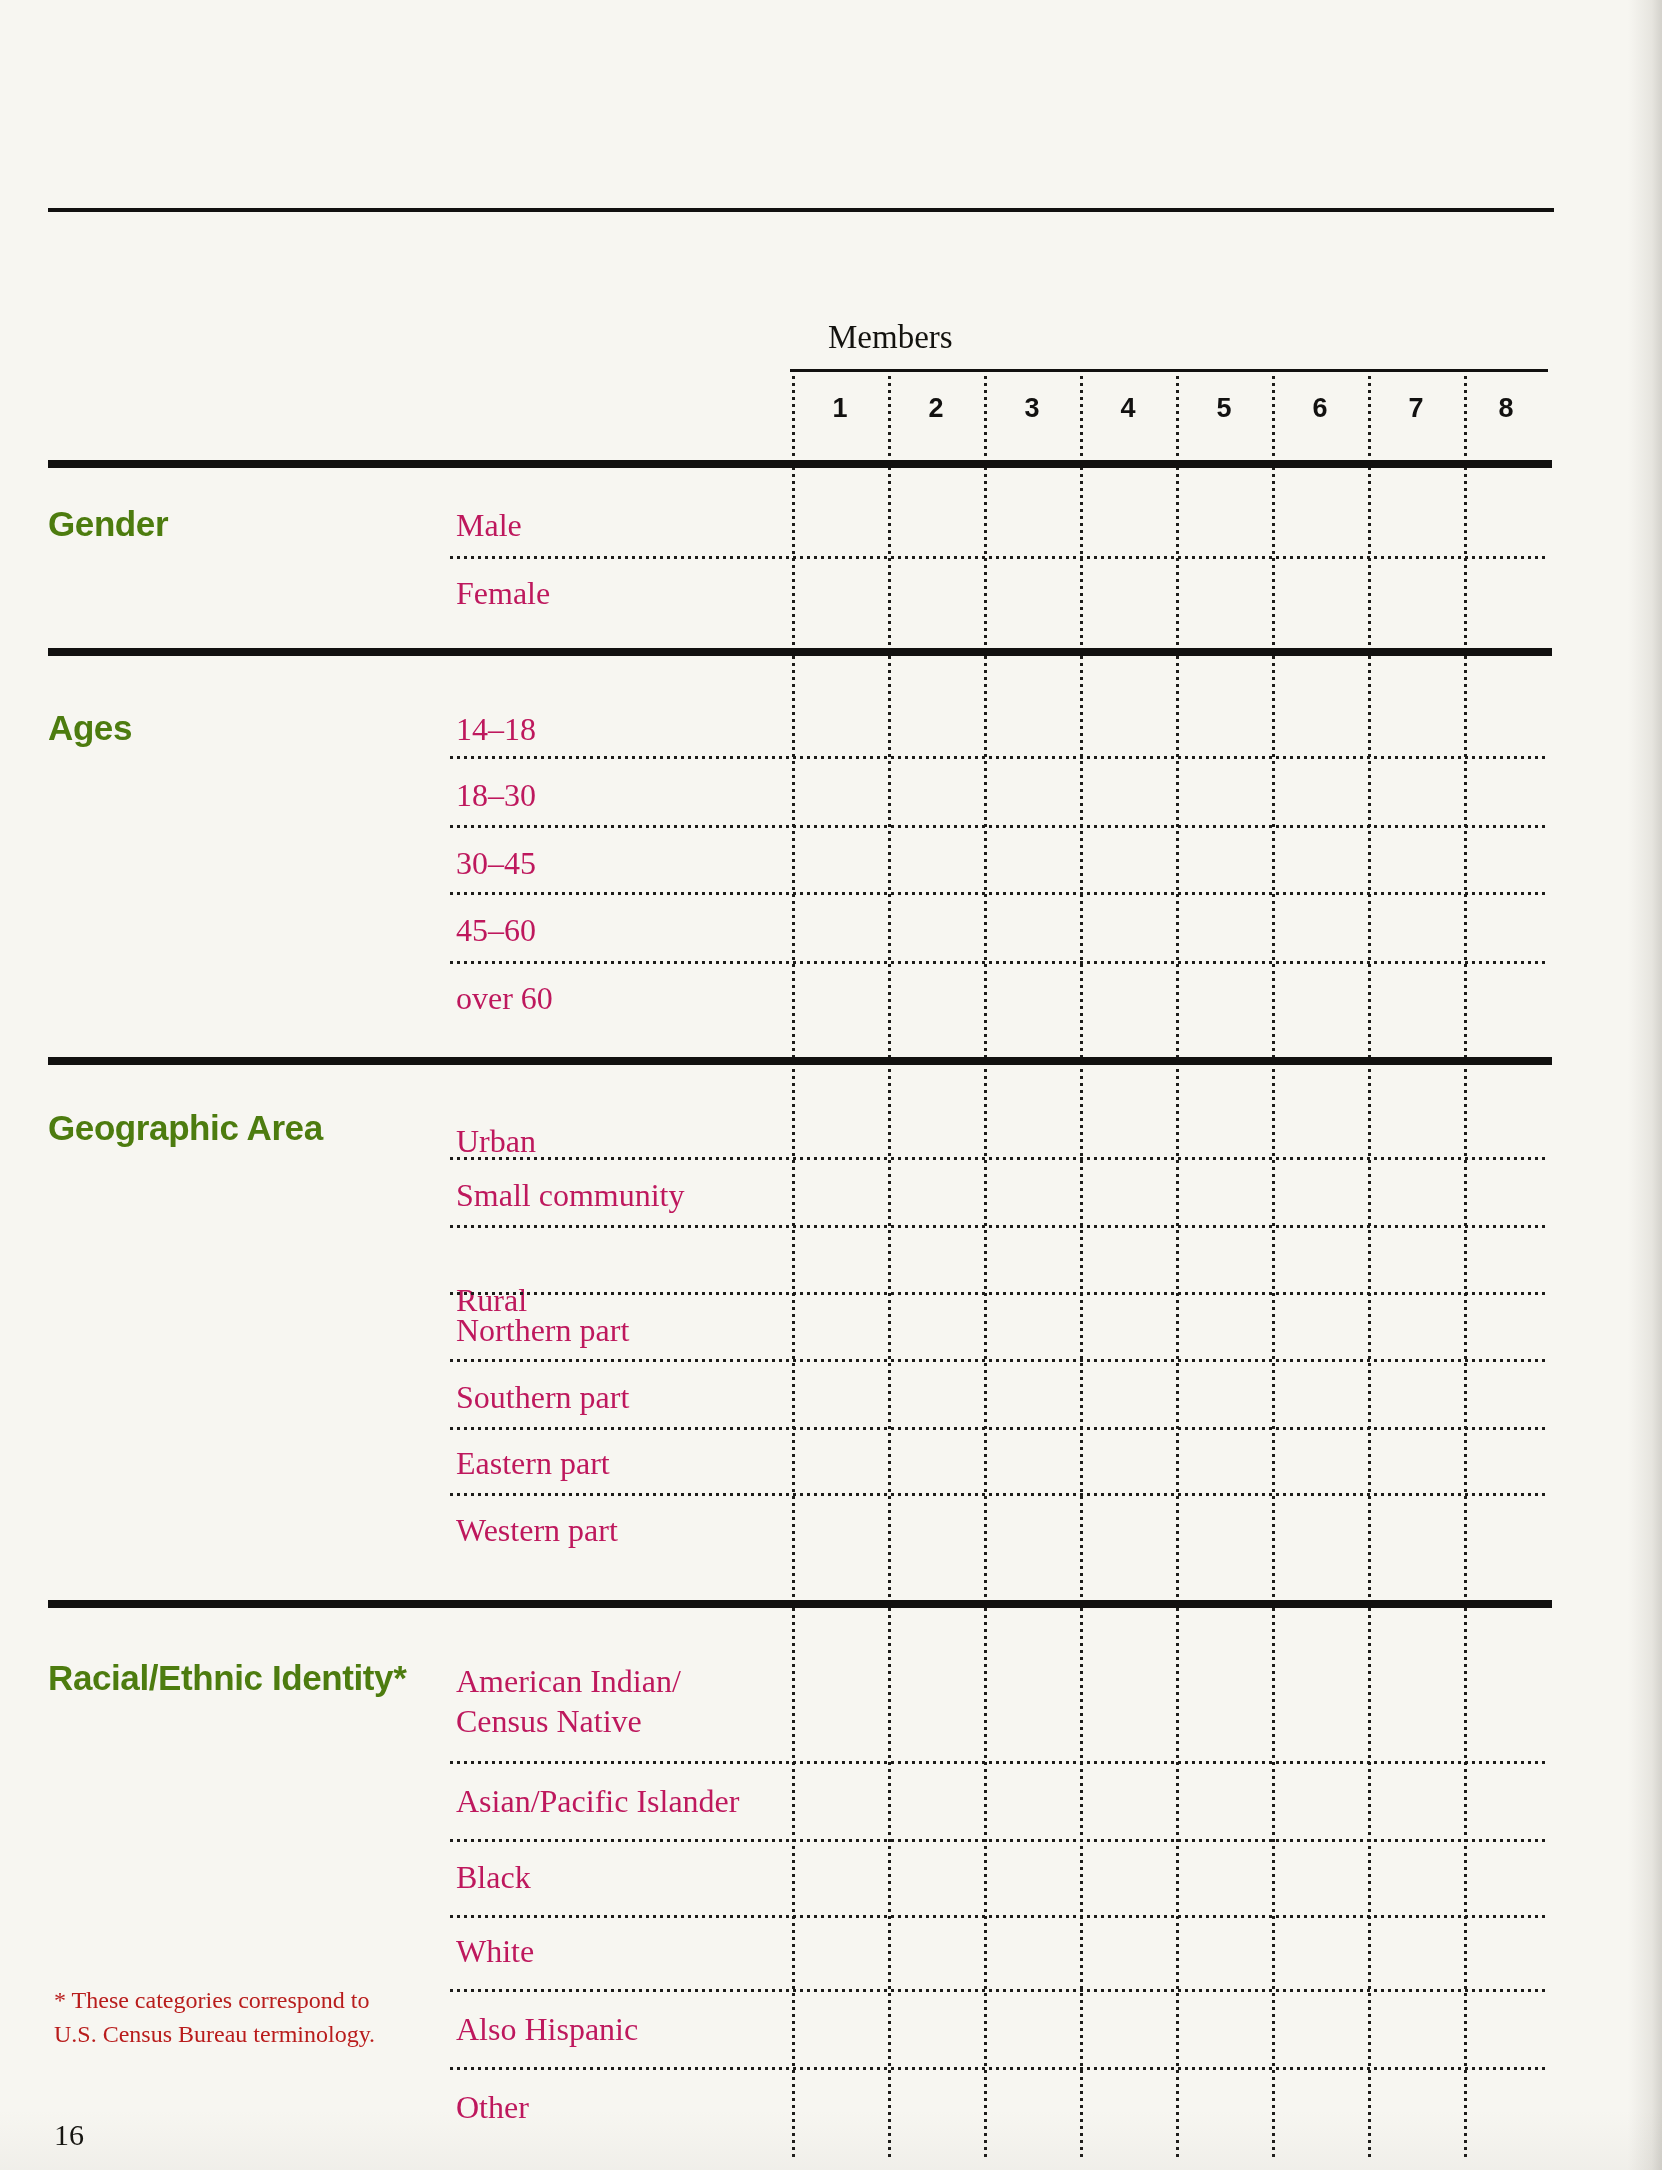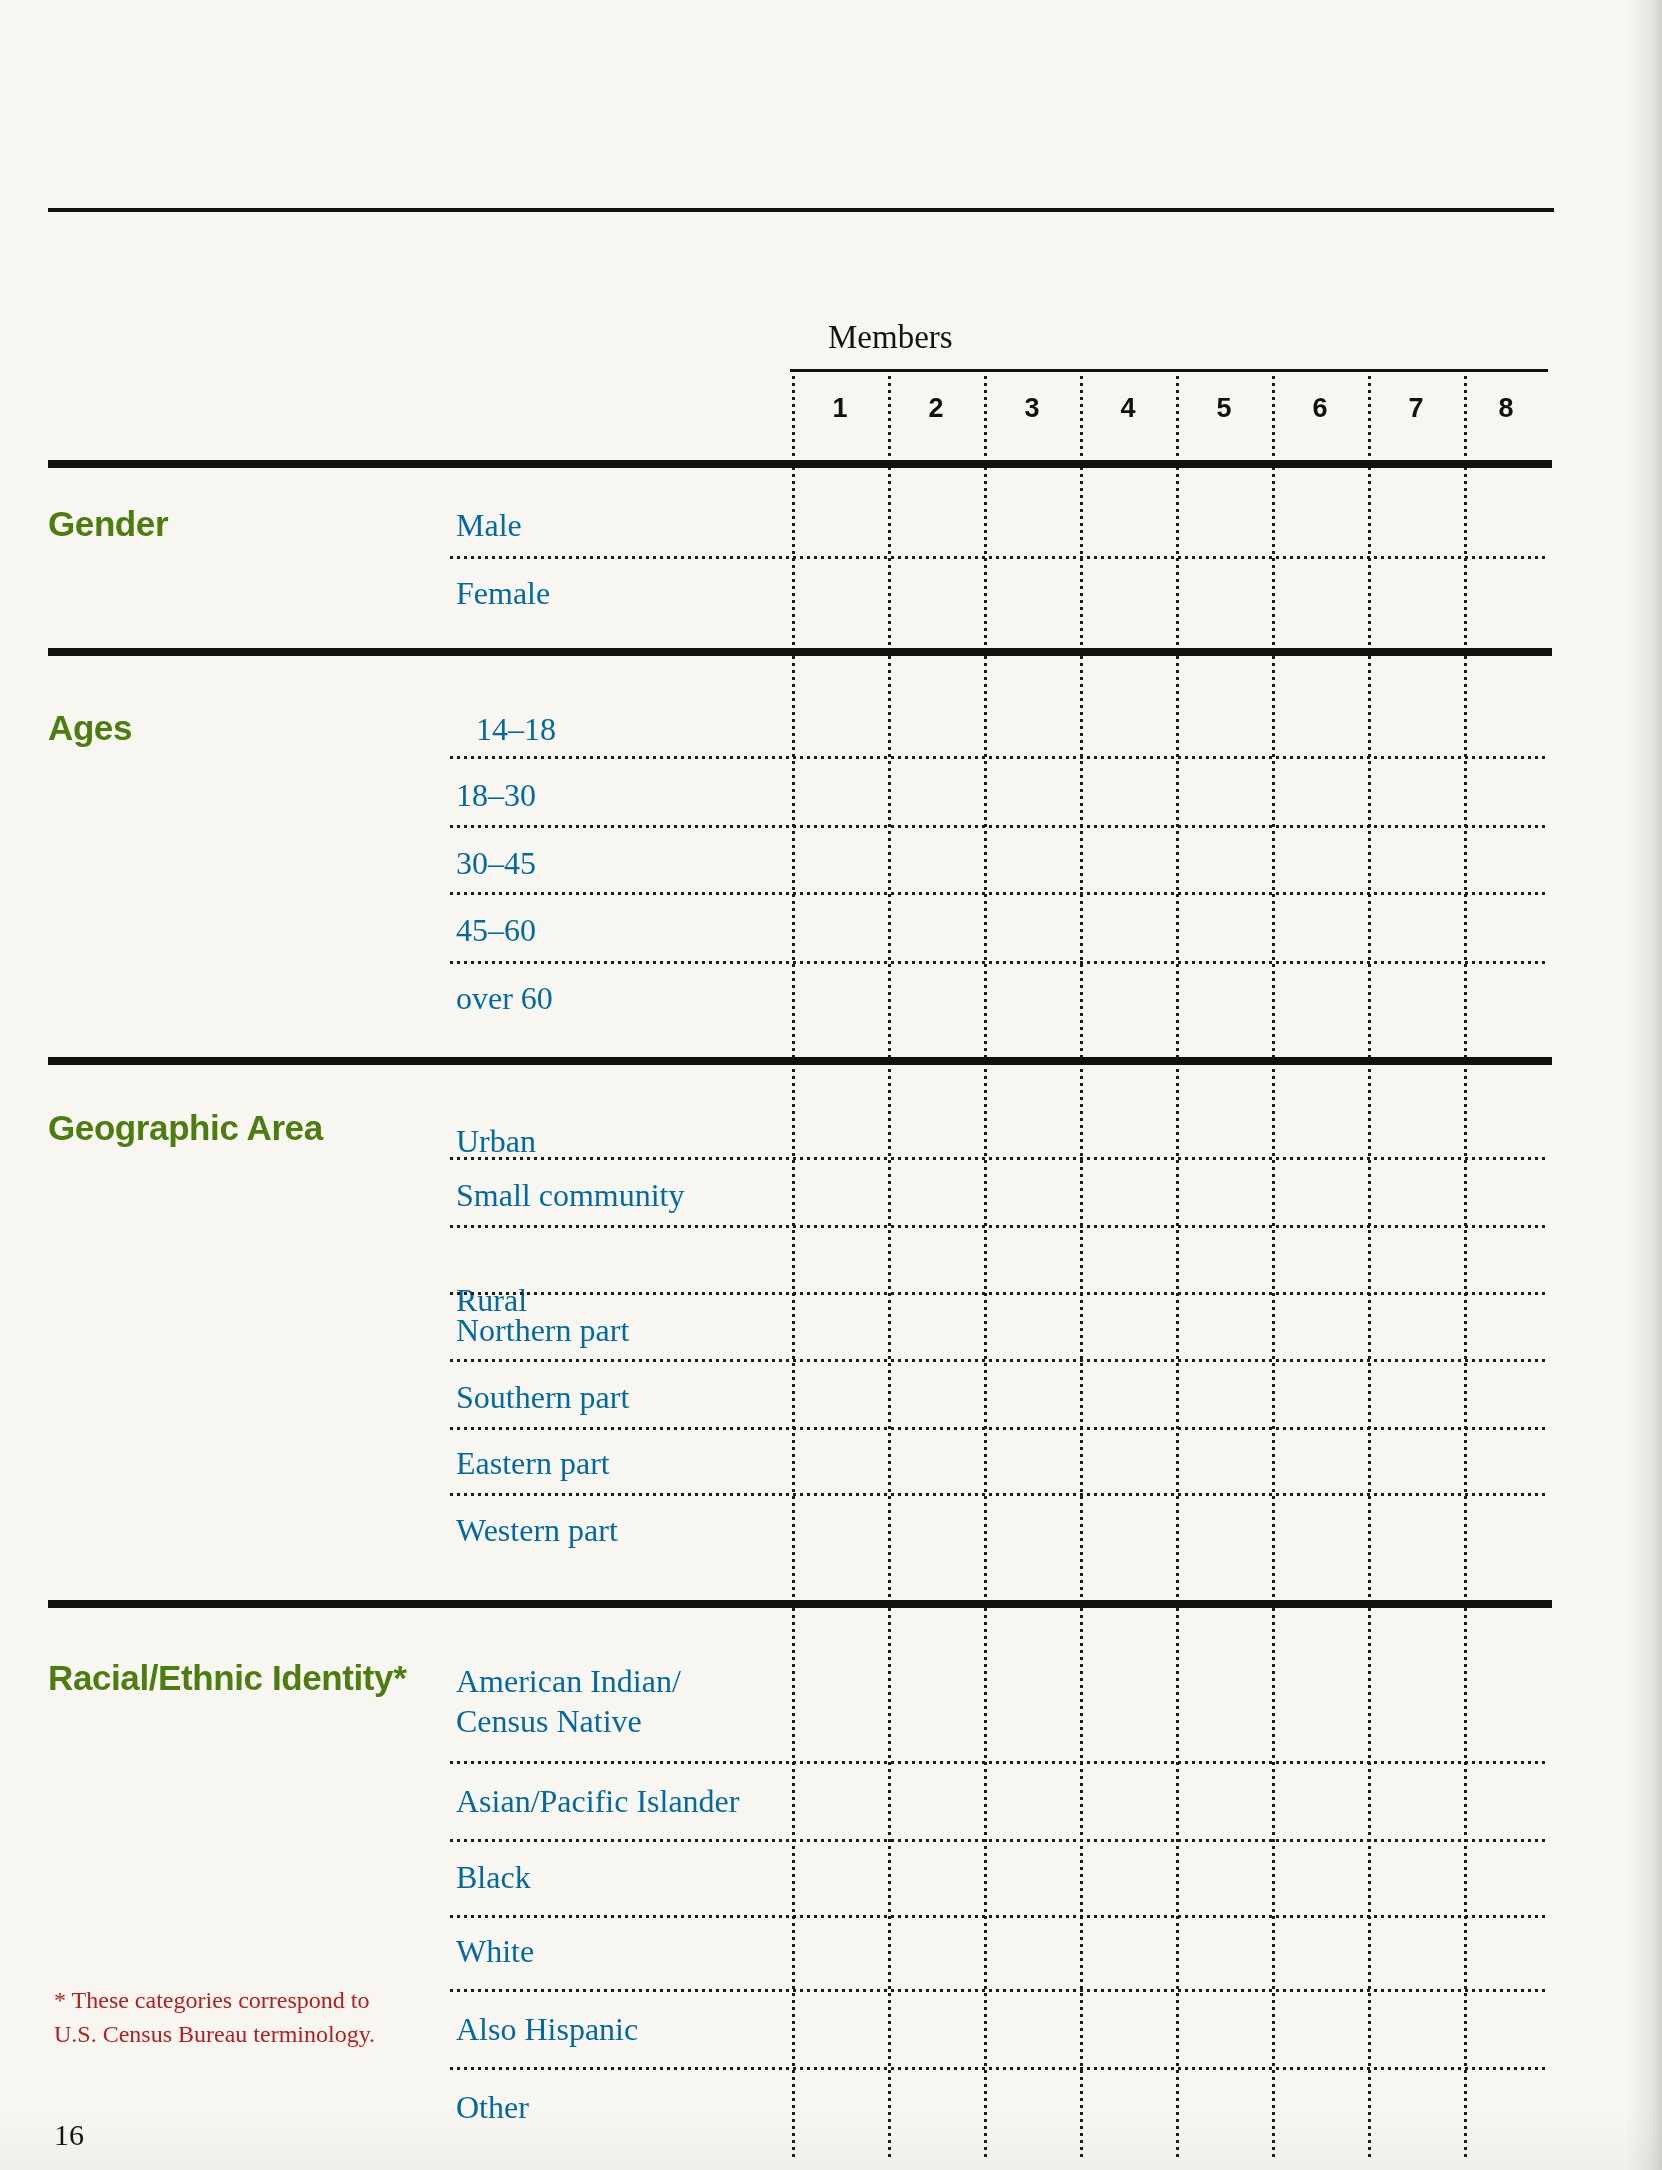--- a/index.html
+++ b/index.html
@@ -32,21 +32,21 @@
     font-family:"Liberation Sans", sans-serif;font-weight:700;
     font-size:27px;line-height:32px;text-align:center;color:#121110;
   }
   .seclabel{
     position:absolute;left:48px;
     font-family:"Liberation Sans", sans-serif;font-weight:700;
     font-size:35px;line-height:34px;letter-spacing:-0.4px;color:#4d7c0f;white-space:nowrap;
   }
   .rowlabel{
     position:absolute;left:456px;
-    font-size:32px;line-height:40px;color:#0369a1;white-space:nowrap;
+    font-size:32px;line-height:40px;color:#be185d;white-space:nowrap;
   }
   .footnote{
     position:absolute;left:54px;top:1983px;
     font-size:24px;line-height:34px;color:#b91c1c;
   }
   .pagenum{
     position:absolute;left:54px;top:2118px;
     font-size:30px;line-height:34px;color:#14130f;
   }
   .edge-shadow{
@@ -91,21 +91,21 @@
   <div class="rule" style="left:48px;top:648px;width:1504px;height:8px;"></div>
   <div class="rule" style="left:48px;top:1057px;width:1504px;height:8px;"></div>
   <div class="rule" style="left:48px;top:1600px;width:1504px;height:8px;"></div>
 
   <div class="seclabel" style="top:507px;">Gender</div>
   <div class="rowlabel" style="top:505px;">Male</div>
   <div class="doth" style="left:450px;top:556px;width:1098px;"></div>
   <div class="rowlabel" style="top:573px;">Female</div>
 
   <div class="seclabel" style="top:711px;">Ages</div>
-  <div class="rowlabel" style="top:709px;margin-left:20px;">14–18</div>
+  <div class="rowlabel" style="top:709px;">14–18</div>
   <div class="doth" style="left:450px;top:756px;width:1098px;"></div>
   <div class="rowlabel" style="top:775px;">18–30</div>
   <div class="doth" style="left:450px;top:825px;width:1098px;"></div>
   <div class="rowlabel" style="top:843px;">30–45</div>
   <div class="doth" style="left:450px;top:892px;width:1098px;"></div>
   <div class="rowlabel" style="top:910px;">45–60</div>
   <div class="doth" style="left:450px;top:961px;width:1098px;"></div>
   <div class="rowlabel" style="top:978px;">over 60</div>
 
   <div class="seclabel" style="top:1111px;text-align:right;">Geographic Area</div>

